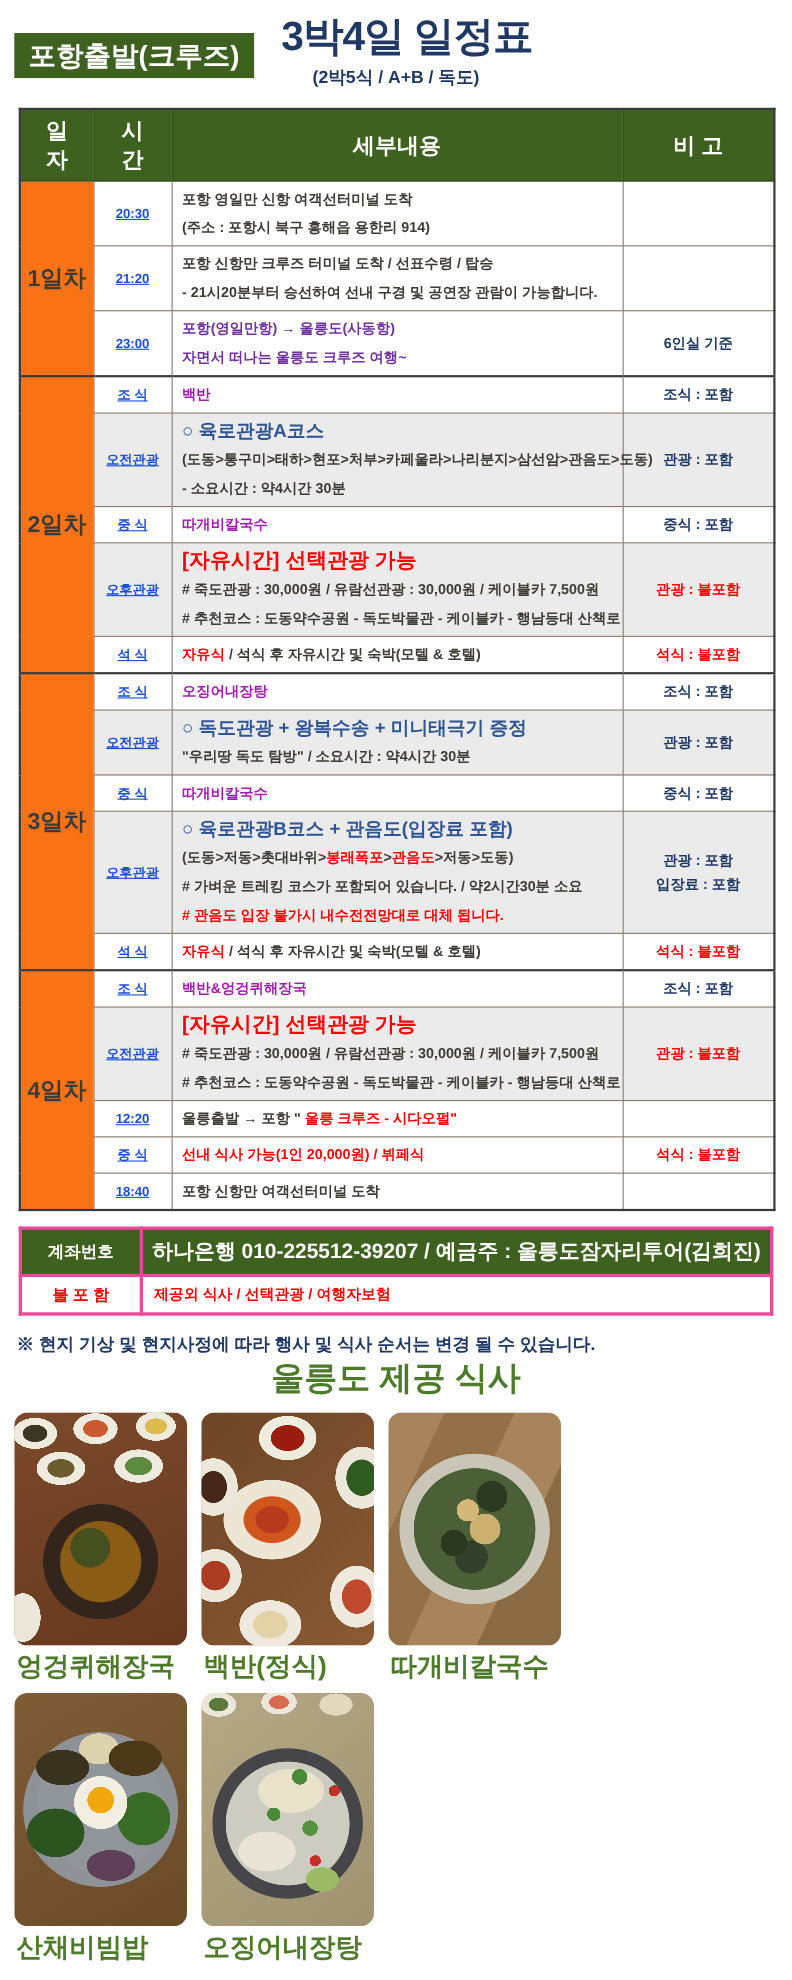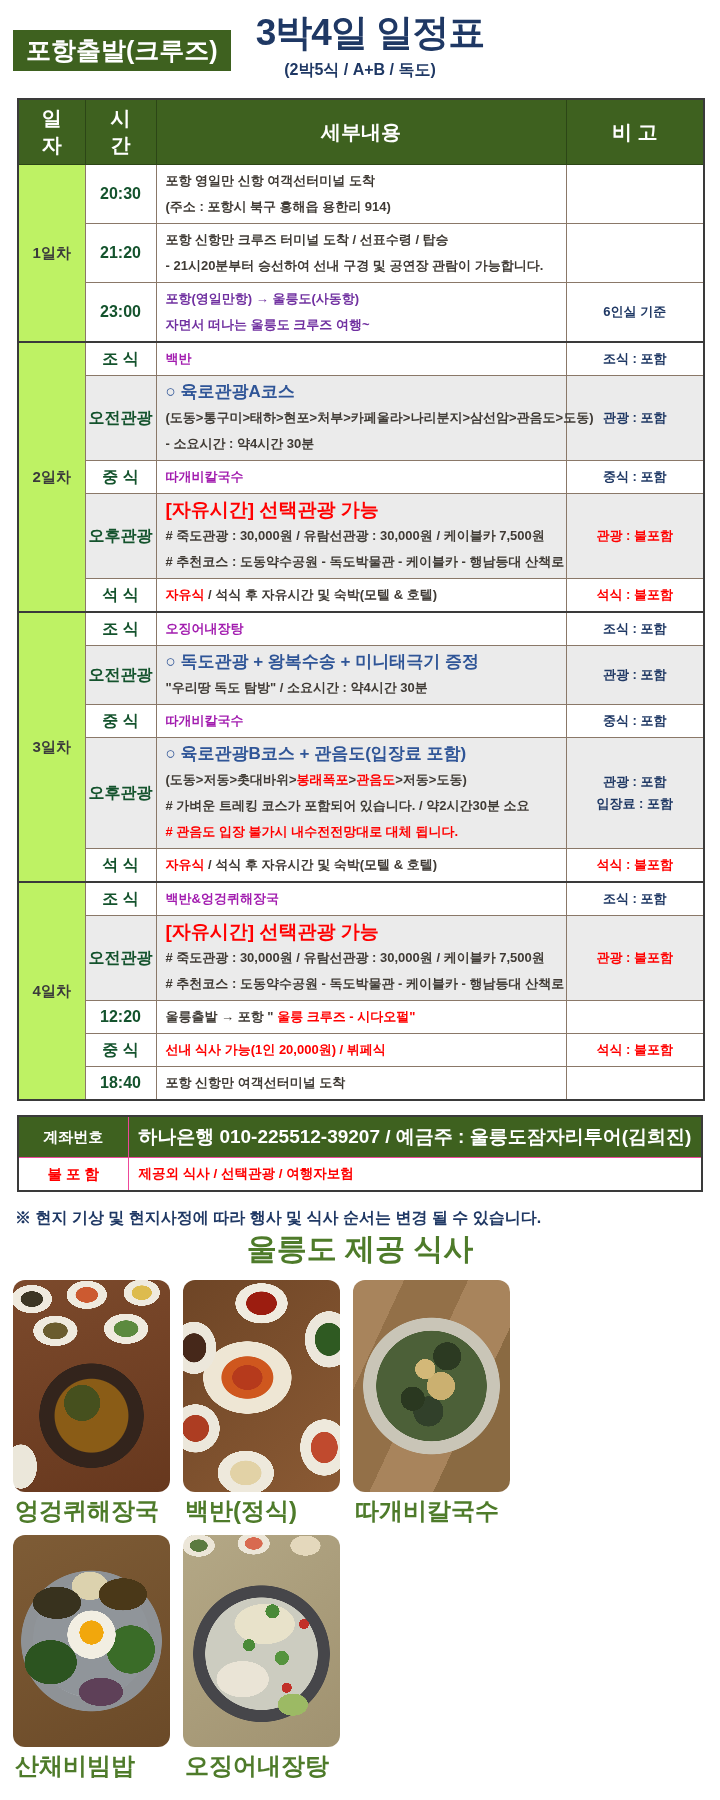--- a/index.html
+++ b/index.html
@@ -35,42 +35,42 @@
   .sched th {
     background: #3E611F; color: #ffffff;
     font-size: 20px; padding: 5px 16px;
     border: 1px solid #2c4616;
   }
   .sched td {
     border: 1px solid #8a7868;
     font-size: 13px; vertical-align: middle;
   }
   .sched tr.sep > td { border-top: 2px solid #3a3a3a; margin-left: 44px; }
-  td.day { text-align: center; font-size: 15px; color: #3b3b3b; background: #bef264; }
-  td.time { text-align: center; font-size: 16px; color: #14532d; }
+  td.day { text-align: center; font-size: 21px; color: #3b3b3b; background: #f97316; }
+  td.time { text-align: center; font-size: 12px; color: #1d4ed8; text-decoration: underline; }
   td.content { padding: 3px 9px; }
   td.remark { text-align: center; font-size: 13px; }
   .ln { line-height: 26px; white-space: nowrap; }
   .ln.course { font-size: 17px; color: #2F5597; }
   .ln.freetitle { color: #FF0000; font-size: 19px; }
   tr.grayrow > td.time, tr.grayrow > td.content, tr.grayrow > td.remark { background: #ebebeb; }
   .c-navy { color: #1F3864; }
   .c-red { color: #FF0000; }
   .c-purple { color: #7030A0; }
   .c-green { color: #2E8B1E; }
   .c-olive { color: #a21caf; }
   .c-dark { color: #3f3a34; }
   .rm2 { line-height: 22px; }
   
   table.info {
     border-collapse: collapse; table-layout: fixed;
     width: 686px; margin: 14px 0 0 17px;
     border: 2px solid #3a3a3a;
   }
-  .info td { border: 1px solid #ec4899; }
+  .info td { border: 3px solid #ec4899; }
   .info td.lbl { width: 110px; text-align: center; font-size: 14.5px; }
   .info tr.acct td { background: #3E611F; color: #ffffff; }
   .info tr.acct td.lbl { font-size: 15px; }
   .info td.acct-val { text-align: center; font-size: 19px; padding: 7px 0; }
   .info td.val { padding: 6px 10px; font-size: 13.5px; line-height: 20px; }
   
   .note { margin: 16px 0 0 15px; font-size: 16px; color: #1F3864; }
   .meals-title { text-align: center; font-size: 30px; color: #4E7B2A; margin: 0 0 10px 0; }
   .meals-grid { display: flex; gap: 13px; margin-left: 13px; }
   figure.meal { width: 157px; }

